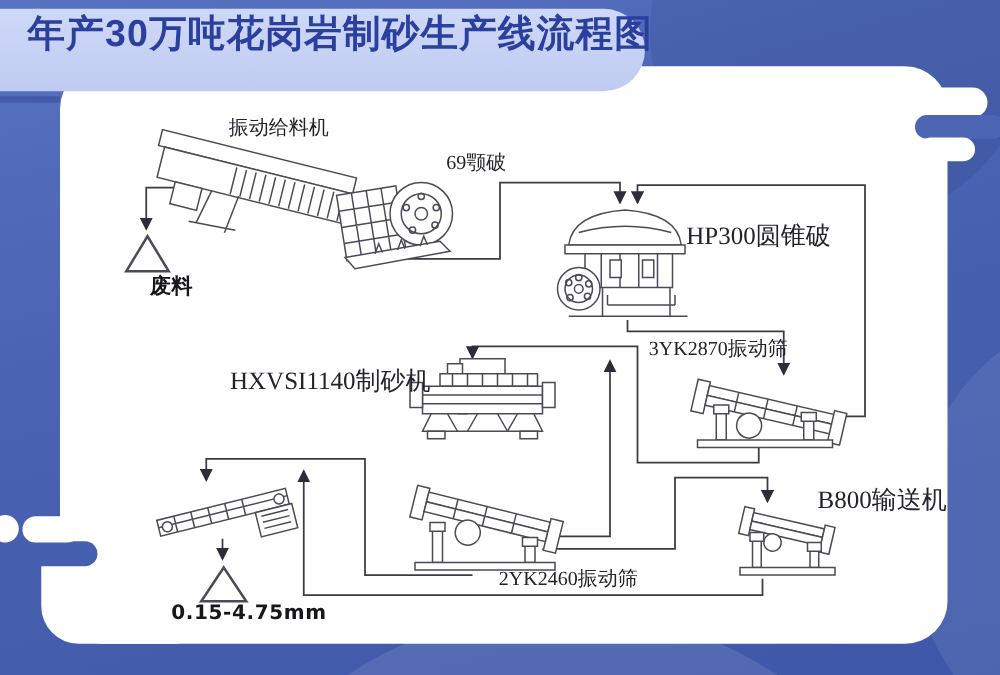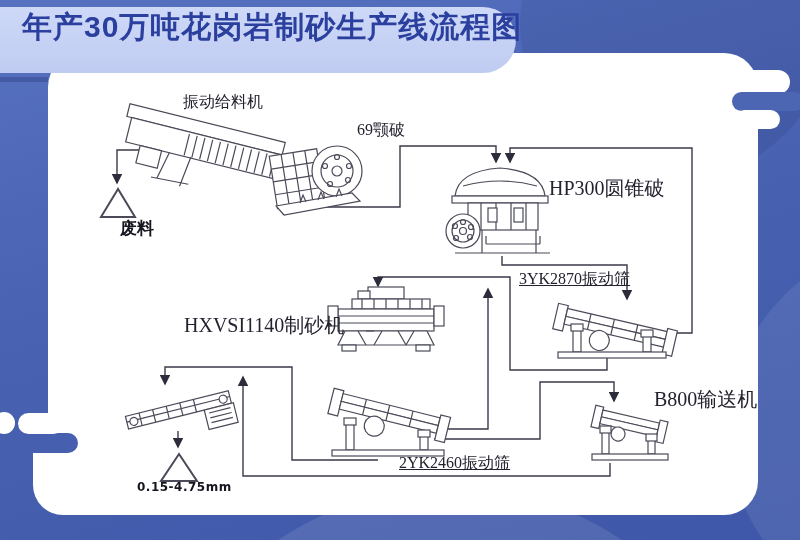--- a/index.html
+++ b/index.html
@@ -41,21 +41,21 @@
 
   .lbl{
     position:absolute;white-space:nowrap;color:#23232f;
     font-family:"Liberation Serif","DejaVu Serif",serif;font-size:16px;
   }
   .lbl-big{font-size:20px;}
   .lbl-bold{
     font-family:"DejaVu Sans","Liberation Sans",sans-serif;
     font-weight:bold;font-size:17px;color:#16161f;
   }
-  .lbl-product{font-size:12px;letter-spacing:0.5px;}
+  .lbl-product{font-size:16px;letter-spacing:0.5px;}
 </style>
 </head>
 <body>
 
 <div class="bg-circle bgc-top-right"></div>
 <div class="bg-circle bgc-right"></div>
 <div class="bg-circle bgc-bottom-center"></div>
 
 <div class="card"></div>
 <div class="cloud pill-r-top"></div>
@@ -213,18 +213,18 @@
 
     <path d="M118,189 L101,217 L135,217 Z" stroke-width="2"></path>
 
     <path d="M179,454 L161,481 L197,481 Z" stroke-width="2"></path>
   </g>
 </svg>
 
 <div class="lbl" style="left:183px;top:92px;">振动给料机</div>
 <div class="lbl" style="left:357px;top:120px;">69颚破</div>
 <div class="lbl lbl-big" style="left:549px;top:175px;">HP300圆锥破</div>
-<div class="lbl" style="left:519px;top:269px;text-decoration:underline;">3YK2870振动筛</div>
-<div class="lbl lbl-big" style="left:184px;top:312px;text-align:center;">HXVSI1140制砂机</div>
+<div class="lbl" style="left:519px;top:269px;">3YK2870振动筛</div>
+<div class="lbl lbl-big" style="left:184px;top:291px;text-align:center;">HXVSI1140制砂机</div>
 <div class="lbl lbl-big" style="left:654px;top:386px;">B800输送机</div>
-<div class="lbl" style="left:399px;top:453px;text-decoration:underline;">2YK2460振动筛</div>
+<div class="lbl" style="left:399px;top:453px;">2YK2460振动筛</div>
 <div class="lbl lbl-bold" style="left:102px;top:217px;margin-left:18px;">废料</div>
 <div class="lbl lbl-bold lbl-product" style="left:137px;top:480px;">0.15-4.75mm</div>
 
 </body></html>

